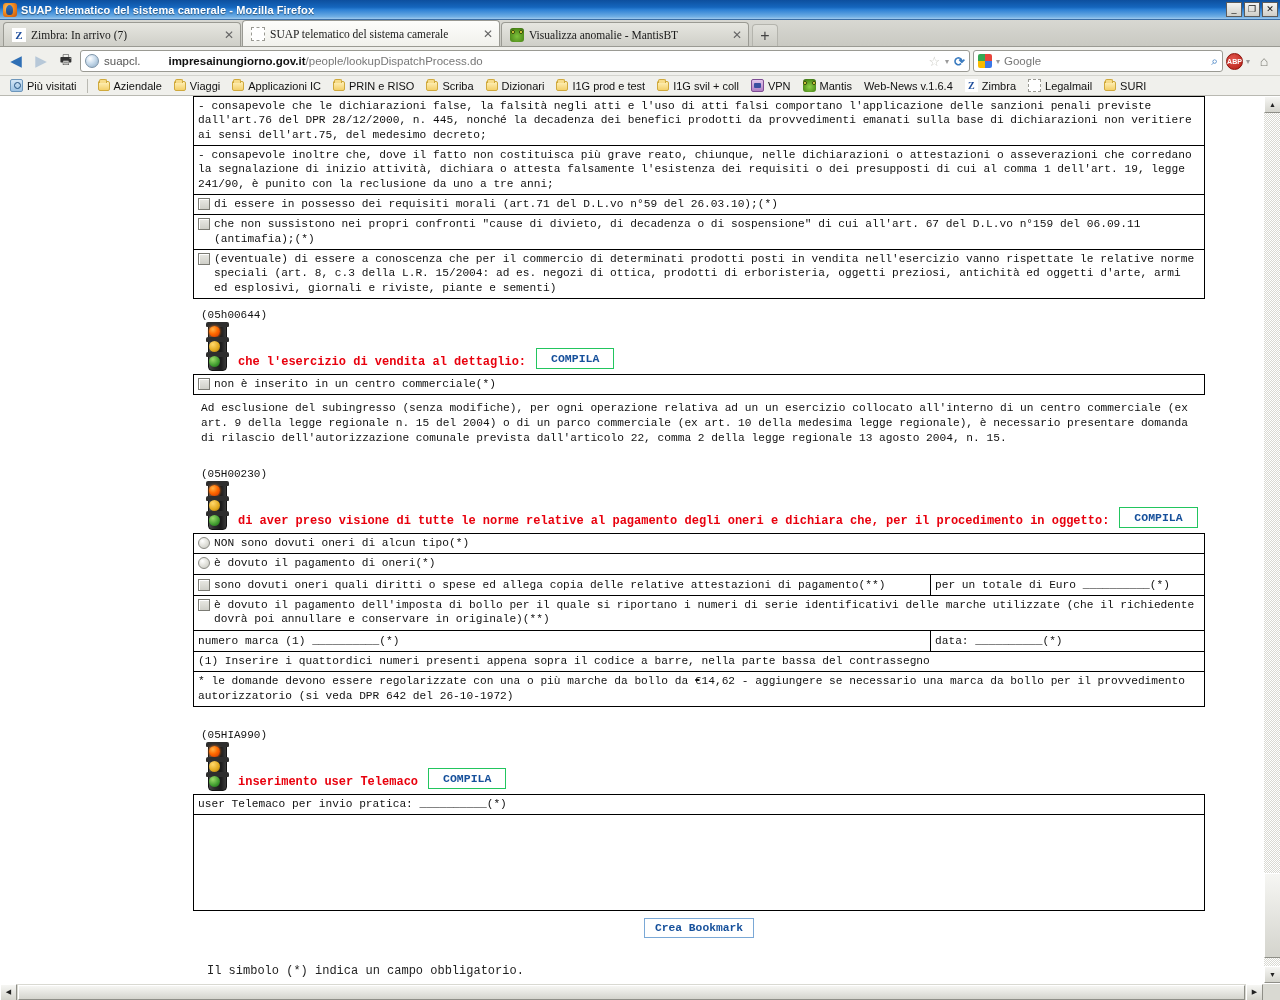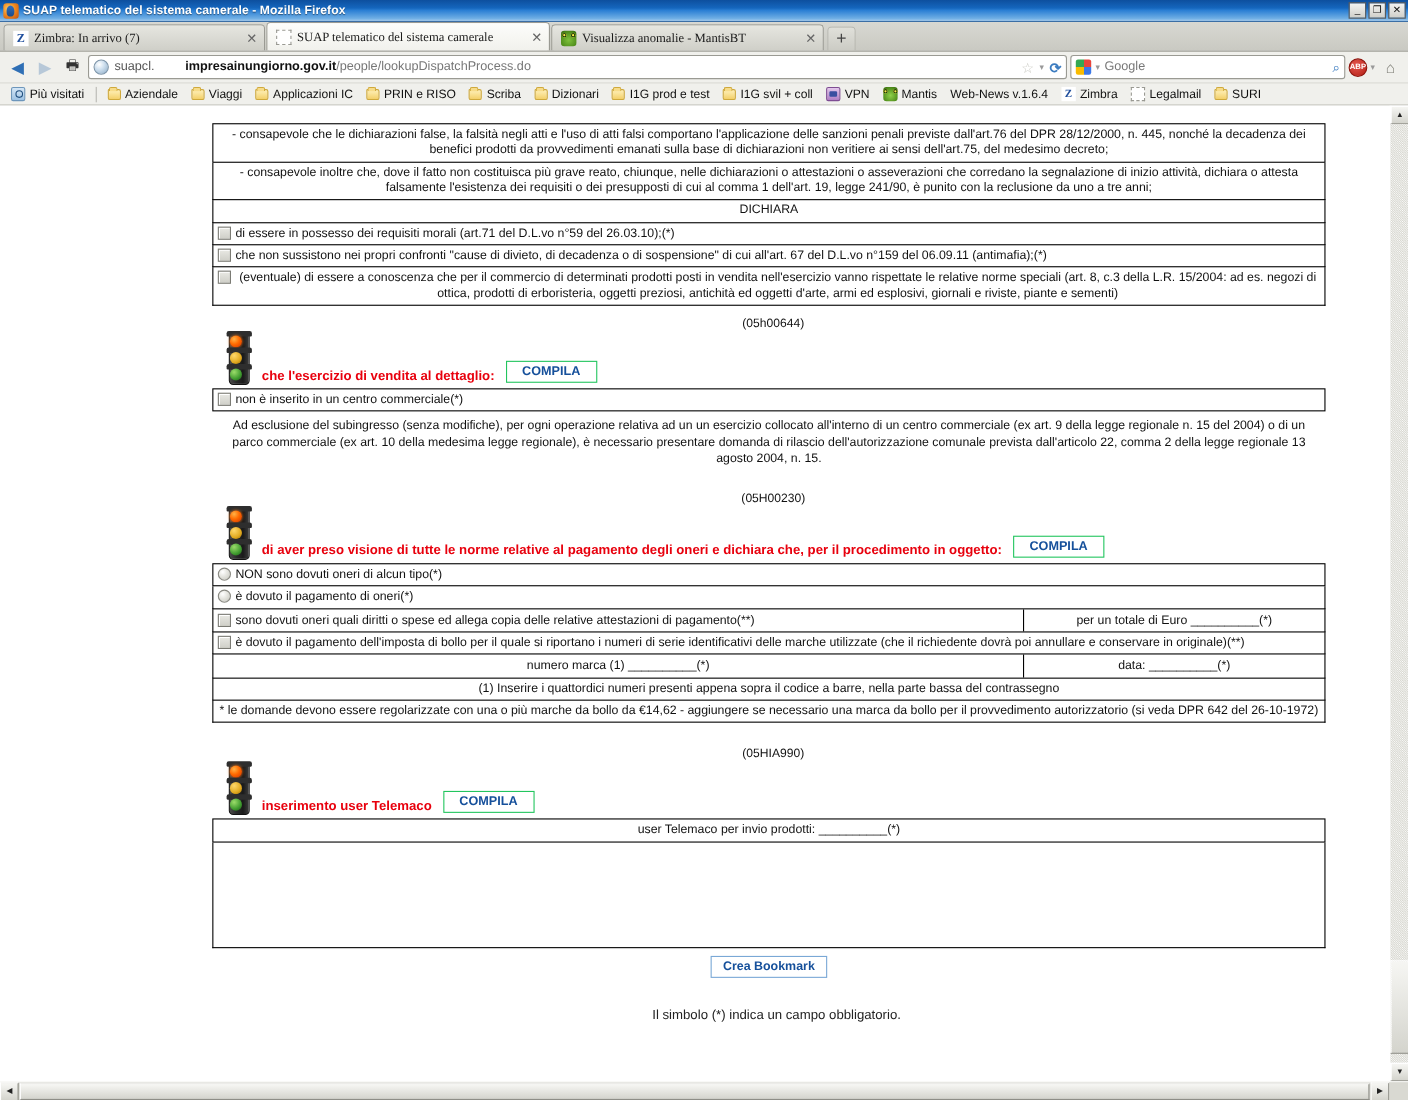--- a/index.html
+++ b/index.html
@@ -233,23 +233,22 @@
   }
   .hthumb{
     flex:1; height:15px; margin:0 1px;
     background: linear-gradient(to bottom,#f6f6f3,#d4d4cd);
     border: 1px solid #ffffff; border-right-color:#8e8e87; border-bottom-color:#8e8e87;
   }
   .hcorner{width:17px;height:17px;background:#d9d9d2;}
 
   
   .form-wrap {
-    position: absolute; left: 193px; top: 16px; width: 1012px;
-    font-family: Liberation Sans, sans-serif;
-    text-align: center;
+    position: absolute; left: 193px; top: 0px; width: 1012px;
+    font-family: Liberation Mono, monospace;
   }
   .fbox {
     border: 1px solid #000; border-top: none;
     padding: 2px 4px 3px 4px;
     font-size: 11.2px; color: #111; line-height: 1.28;
   }
   .fbox.first { border-top: 1px solid #000; }
   .fbox.rowflex { display:flex; padding:0; }
   .fbox .cellL { flex: 1; padding: 3px 4px; border-right: 1px solid #000; }
   .fbox .cellR { width: 273px; padding: 3px 4px; }
@@ -426,21 +425,20 @@
     </div>
   </div>
 
   <div class="viewport">
     <div class="pagearea">
 
       <div class="form-wrap">
 
         <div class="fbox first">- consapevole che le dichiarazioni false, la falsità negli atti e l'uso di atti falsi comportano l'applicazione delle sanzioni penali previste dall'art.76 del DPR 28/12/2000, n. 445, nonché la decadenza dei benefici prodotti da provvedimenti emanati sulla base di dichiarazioni non veritiere ai sensi dell'art.75, del medesimo decreto;</div>
         <div class="fbox">- consapevole inoltre che, dove il fatto non costituisca più grave reato, chiunque, nelle dichiarazioni o attestazioni o asseverazioni che corredano la segnalazione di inizio attività, dichiara o attesta falsamente l'esistenza dei requisiti o dei presupposti di cui al comma 1 dell'art. 19, legge 241/90, è punito con la reclusione da uno a tre anni;</div>
-        <div class="fbox">DICHIARA</div>
 
         <div class="fbox">
           <div class="cbrow">
             <span class="chk"></span>
             <span>di essere in possesso dei requisiti morali (art.71 del D.L.vo n°59 del 26.03.10);(*)</span>
           </div>
         </div>
         <div class="fbox">
           <div class="cbrow">
             <span class="chk"></span>
@@ -536,21 +534,21 @@
             <div class="visor v1"></div>
               <div class="lamp red"></div>
             <div class="visor v2"></div>
               <div class="lamp amb"></div>
             <div class="visor v3"></div>
               <div class="lamp grn"></div>
           </div>
           <div class="tl-label">inserimento user Telemaco</div>
           <div class="btn-compila">COMPILA</div>
         </div>
-        <div class="fbox first">user Telemaco per invio prodotti: __________(*)</div>
+        <div class="fbox first">user Telemaco per invio pratica: __________(*)</div>
 
         <div style="border-left:1px solid #000;border-right:1px solid #000;border-bottom:1px solid #000;height:96px"></div>
 
         <div class="bookmark-row">
           <div class="btn-plain">Crea Bookmark</div>
         </div>
 
         <div class="oblig">Il simbolo (*) indica un campo obbligatorio.</div>
       </div>
 

